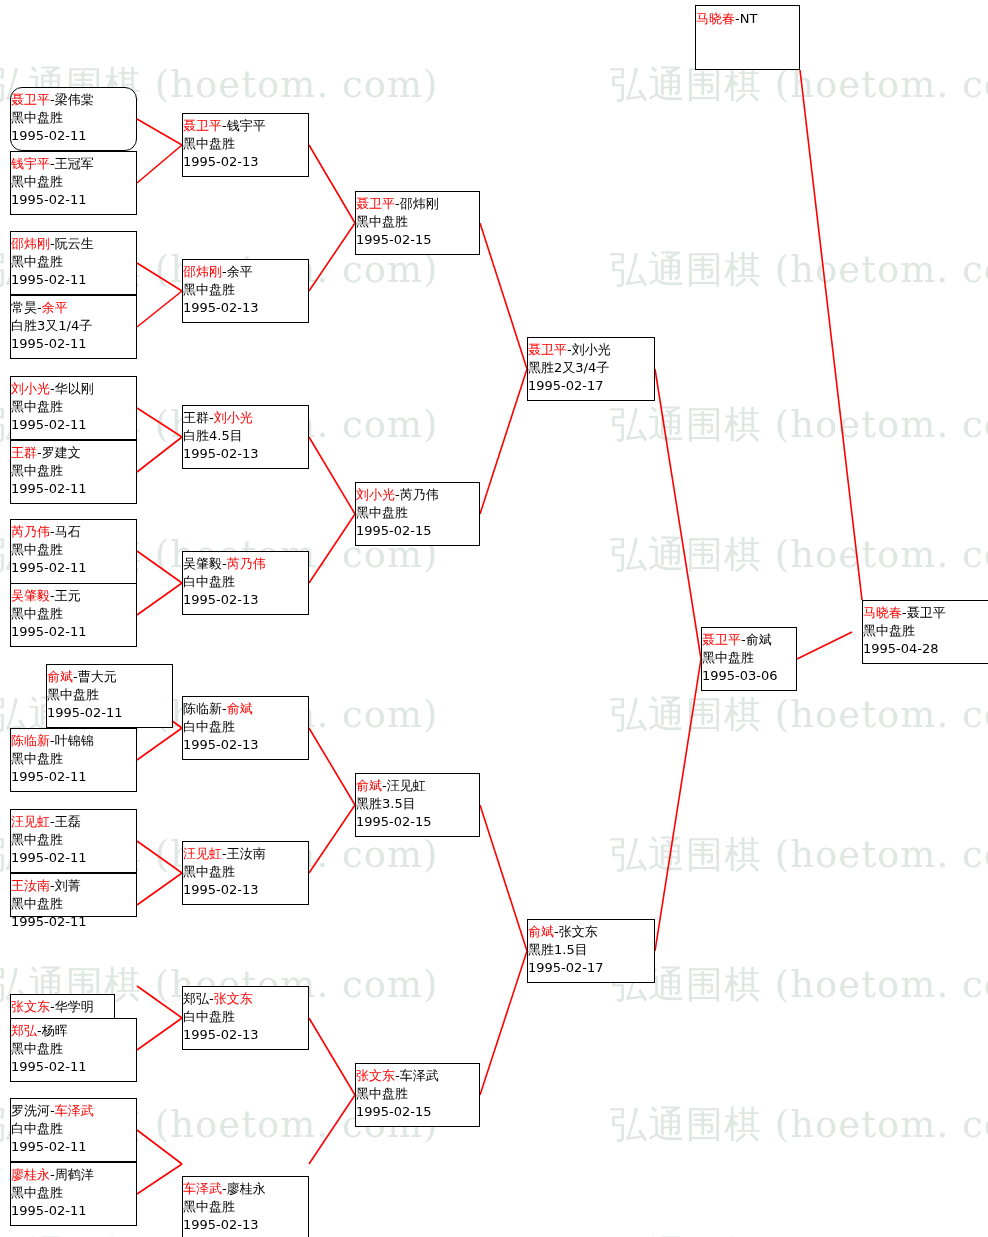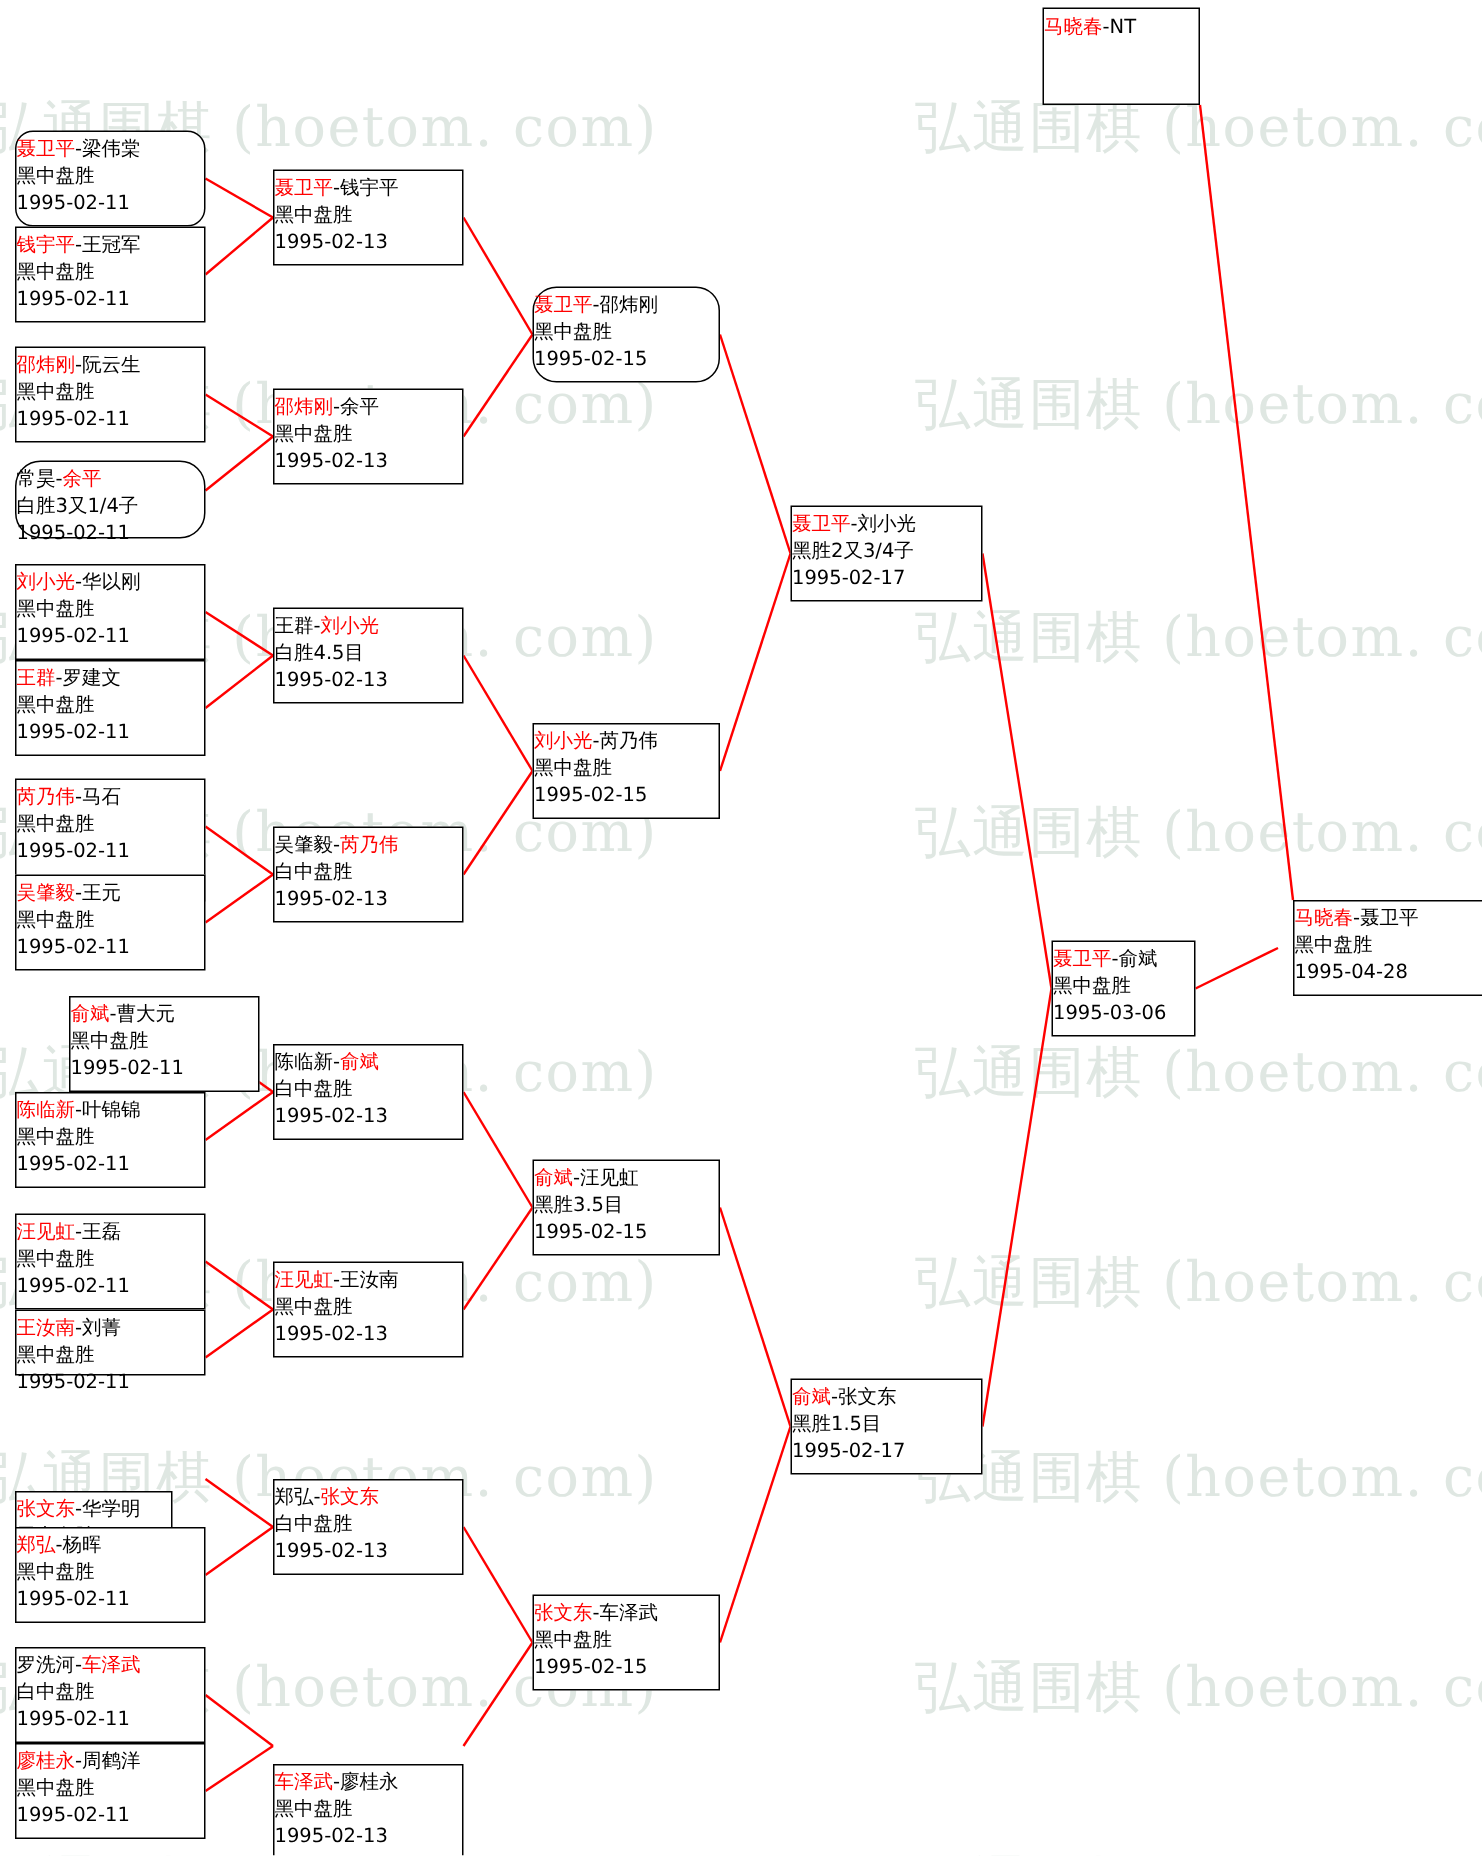--- a/index.html
+++ b/index.html
@@ -139,21 +139,21 @@
     <div class="node" style="left: 10px; top: 151px; width: 127px; height: 64px;">
       <span class="ln"><span class="red">钱宇平</span><span class="blk">-</span><span class="blk">王冠军</span></span>
       <span class="ln blk">黑中盘胜</span>
       <span class="ln blk">1995-02-11</span>
     </div>
     <div class="node" style="left: 10px; top: 231px; width: 127px; height: 64px;">
       <span class="ln"><span class="red">邵炜刚</span><span class="blk">-</span><span class="blk">阮云生</span></span>
       <span class="ln blk">黑中盘胜</span>
       <span class="ln blk">1995-02-11</span>
     </div>
-    <div class="node" style="left: 10px; top: 307px; width: 127px; height: 52px; border-radius: 17px;">
+    <div class="node" style="left: 10px; top: 295px; width: 127px; height: 64px;">
       <span class="ln"><span class="blk">常昊</span><span class="blk">-</span><span class="red">余平</span></span>
       <span class="ln blk">白胜3又1/4子</span>
       <span class="ln blk">1995-02-11</span>
     </div>
     <div class="node" style="left: 10px; top: 376px; width: 127px; height: 64px;">
       <span class="ln"><span class="red">刘小光</span><span class="blk">-</span><span class="blk">华以刚</span></span>
       <span class="ln blk">黑中盘胜</span>
       <span class="ln blk">1995-02-11</span>
     </div>
     <div class="node" style="left: 10px; top: 440px; width: 127px; height: 64px;">
@@ -244,21 +244,21 @@
     <div class="node" style="left: 182px; top: 986px; width: 127px; height: 64px;">
       <span class="ln"><span class="blk">郑弘</span><span class="blk">-</span><span class="red">张文东</span></span>
       <span class="ln blk">白中盘胜</span>
       <span class="ln blk">1995-02-13</span>
     </div>
     <div class="node" style="left: 182px; top: 1132px; width: 127px; height: 64px; margin-top: 44px;">
       <span class="ln"><span class="red">车泽武</span><span class="blk">-</span><span class="blk">廖桂永</span></span>
       <span class="ln blk">黑中盘胜</span>
       <span class="ln blk">1995-02-13</span>
     </div>
-    <div class="node" style="left: 355px; top: 191px; width: 125px; height: 64px; border-radius: 16px;">
+    <div class="node" style="left: 355px; top: 191px; width: 125px; height: 64px;">
       <span class="ln"><span class="red">聂卫平</span><span class="blk">-</span><span class="blk">邵炜刚</span></span>
       <span class="ln blk">黑中盘胜</span>
       <span class="ln blk">1995-02-15</span>
     </div>
     <div class="node" style="left: 355px; top: 482px; width: 125px; height: 64px;">
       <span class="ln"><span class="red">刘小光</span><span class="blk">-</span><span class="blk">芮乃伟</span></span>
       <span class="ln blk">黑中盘胜</span>
       <span class="ln blk">1995-02-15</span>
     </div>
     <div class="node" style="left: 355px; top: 773px; width: 125px; height: 64px;">

